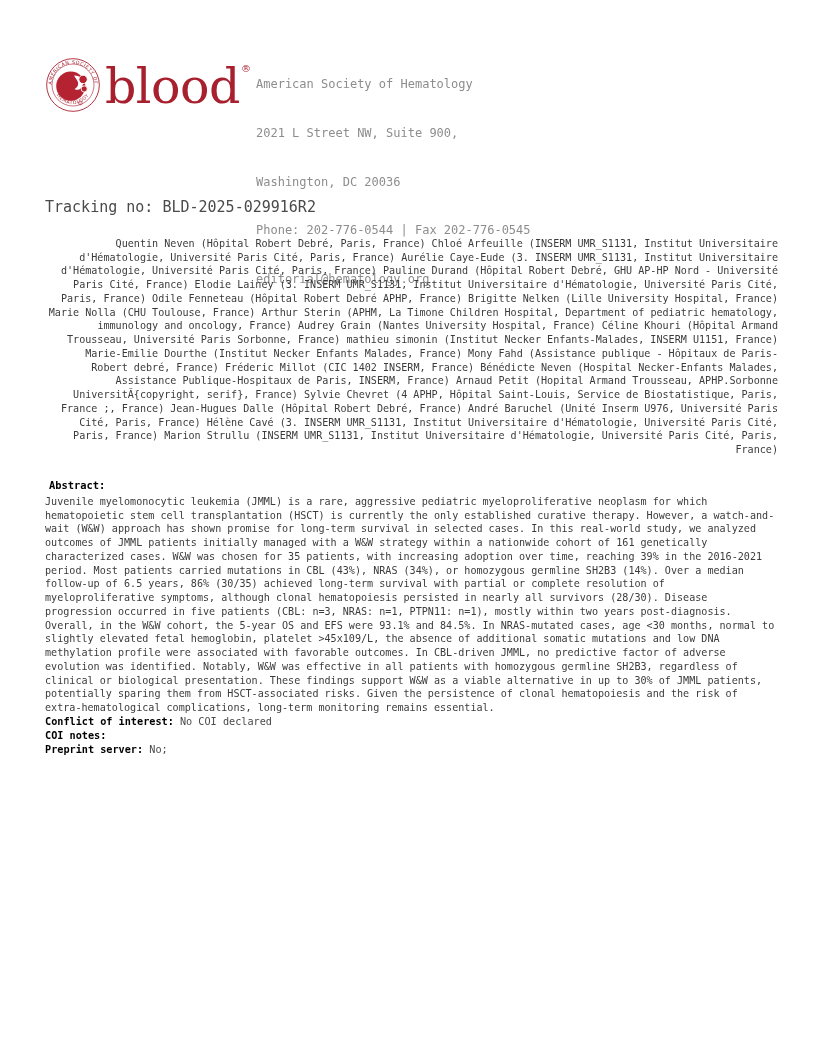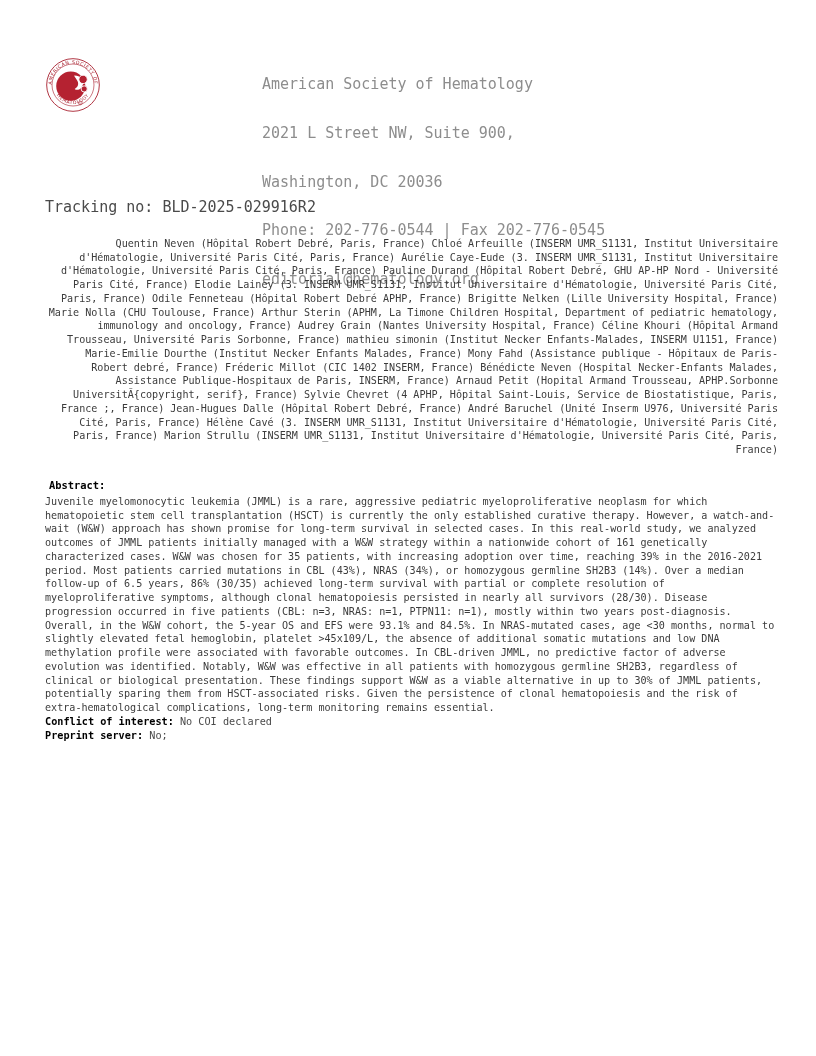--- a/index.html
+++ b/index.html
@@ -73,24 +73,24 @@
   .wordmark .reg {
     font-size: 10px;
     vertical-align: super;
     position: relative;
     top: -14px;
     left: 1px;
     letter-spacing: 0;
   }
 
   .contact {
-    margin-left: 12px;
+    margin-left: 6px;
     margin-top: 2px;
     font-family: "DejaVu Sans Mono", "Liberation Mono", monospace;
-    font-size: 15px;
+    font-size: 12px;
     line-height: 16.2px;
     color: #8d8d8d;
     white-space: pre;
   }
 
   .contact div {
     white-space: pre;
   }
 
   
@@ -189,20 +189,21 @@
           </text>
           <circle cx="46" cy="52" r="26" fill="#B52231"></circle>
           <path d="M 52 33 C 66 33, 72 44, 66 53 C 62 59, 56 60, 53 57 C 58 55, 61 49, 58 43 C 56 39, 53 36, 52 33 Z" fill="#ffffff"></path>
           <circle cx="68" cy="40" r="7.5" fill="#B52231" stroke="#ffffff" stroke-width="1.6"></circle>
           <circle cx="70" cy="57" r="5.5" fill="#B52231" stroke="#ffffff" stroke-width="1.6"></circle>
           <circle cx="63" cy="82" r="3.4" fill="none" stroke="#A81F2E" stroke-width="0.9"></circle>
           <text x="63" y="84.6" font-family="DejaVu Sans, sans-serif" font-size="4" fill="#A81F2E" text-anchor="middle">R</text>
         </svg>
       </div>
 
+      <div class="wordmark"><span>blood</span><span class="reg">®</span></div>
     </div>
 
     <div class="contact">
       <div>American Society of Hematology</div>
       <div>2021 L Street NW, Suite 900,</div>
       <div>Washington, DC 20036</div>
       <div>Phone: 202-776-0544 | Fax 202-776-0545</div>
       <div>editorial@hematology.org</div>
     </div>
 
@@ -218,20 +219,24 @@
     <div class="section">
       <div class="section-head">Abstract:</div>
       <div class="abstract-body">Juvenile myelomonocytic leukemia (JMML) is a rare, aggressive pediatric myeloproliferative neoplasm for which hematopoietic stem cell transplantation (HSCT) is currently the only established curative therapy. However, a watch-and-wait (W&amp;W) approach has shown promise for long-term survival in selected cases. In this real-world study, we analyzed outcomes of JMML patients initially managed with a W&amp;W strategy within a nationwide cohort of 161 genetically characterized cases. W&amp;W was chosen for 35 patients, with increasing adoption over time, reaching 39% in the 2016-2021 period. Most patients carried mutations in CBL (43%), NRAS (34%), or homozygous germline SH2B3 (14%). Over a median follow-up of 6.5 years, 86% (30/35) achieved long-term survival with partial or complete resolution of myeloproliferative symptoms, although clonal hematopoiesis persisted in nearly all survivors (28/30). Disease progression occurred in five patients (CBL: n=3, NRAS: n=1, PTPN11: n=1), mostly within two years post-diagnosis. Overall, in the W&amp;W cohort, the 5-year OS and EFS were 93.1% and 84.5%. In NRAS-mutated cases, age &lt;30 months, normal to slightly elevated fetal hemoglobin, platelet &gt;45x109/L, the absence of additional somatic mutations and low DNA methylation profile were associated with favorable outcomes. In CBL-driven JMML, no predictive factor of adverse evolution was identified. Notably, W&amp;W was effective in all patients with homozygous germline SH2B3, regardless of clinical or biological presentation. These findings support W&amp;W as a viable alternative in up to 30% of JMML patients, potentially sparing them from HSCT-associated risks. Given the persistence of clonal hematopoiesis and the risk of extra-hematological complications, long-term monitoring remains essential.</div>
     </div>
 
     <div class="meta-row">
       <span class="meta-label">Conflict of interest:</span>
       <span class="meta-value">No COI declared</span>
     </div>
 
+    <div class="meta-row">
+      <span class="meta-label">COI notes:</span>
+      <span class="meta-value"></span>
+    </div>
 
     <div class="meta-row">
       <span class="meta-label">Preprint server:</span>
       <span class="meta-value">No;</span>
     </div>
 
   </div>
 
 </div>
 

